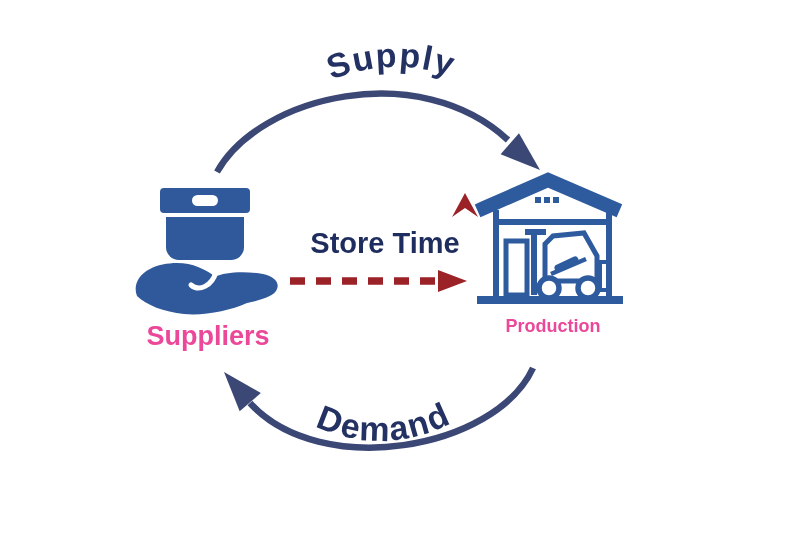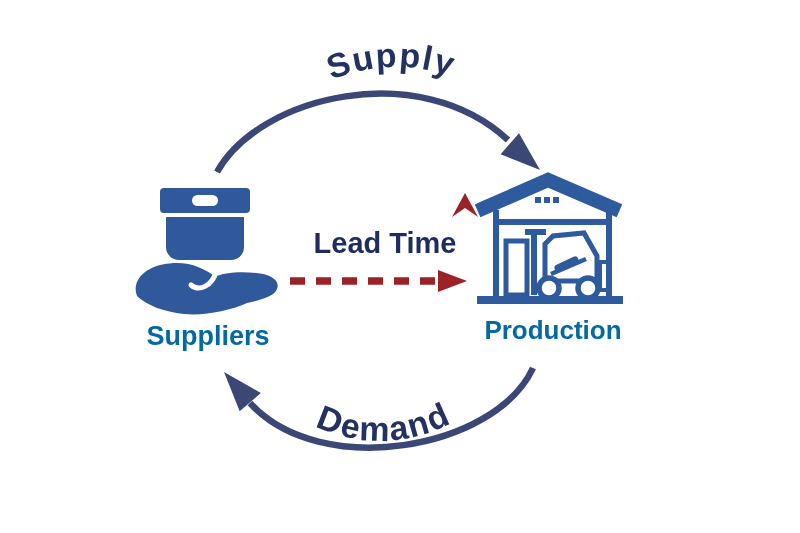--- a/index.html
+++ b/index.html
@@ -7,27 +7,27 @@
     position:relative;
     width:800px;height:533px;
     background:#ffffff;
     overflow:hidden;
     font-family:"Liberation Sans", sans-serif;
   }
   #diagram-svg{position:absolute;left:0;top:0;}
   .node-label{
     position:absolute;
     font-weight:bold;
-    color:#0369a1;
+    color:#ec4899;
     text-align:center;
     line-height:1.06;
     letter-spacing:0px;
   }
   #suppliers-label{left:118px;top:322px;width:180px;font-size:27px;}
-  #production-store-label{left:468px;top:317px;width:170px;font-size:26px;}
+  #production-store-label{left:468px;top:317px;width:170px;font-size:18px;}
   #lead-time-label{
     position:absolute;left:295px;top:227px;width:180px;
     text-align:center;font-weight:bold;font-size:29px;color:#1f2d5e;
   }
   .curve-text{
     font-family:"Liberation Sans", sans-serif;
     font-weight:bold;
     font-size:34px;
     letter-spacing:1.5px;
     fill:#243263;
@@ -120,14 +120,14 @@
       <circle cx="588" cy="288" r="10" stroke-width="5.5" fill="#ffffff"></circle>
     </g>
   </svg>
 
   <div class="node-label" id="suppliers-label">Suppliers</div>
 
   <div class="node-label" id="production-store-label">
     <div>Production</div>
   </div>
 
-  <div id="lead-time-label">Lead Time</div>
+  <div id="lead-time-label">Store Time</div>
 </div>
 
 </body></html>

